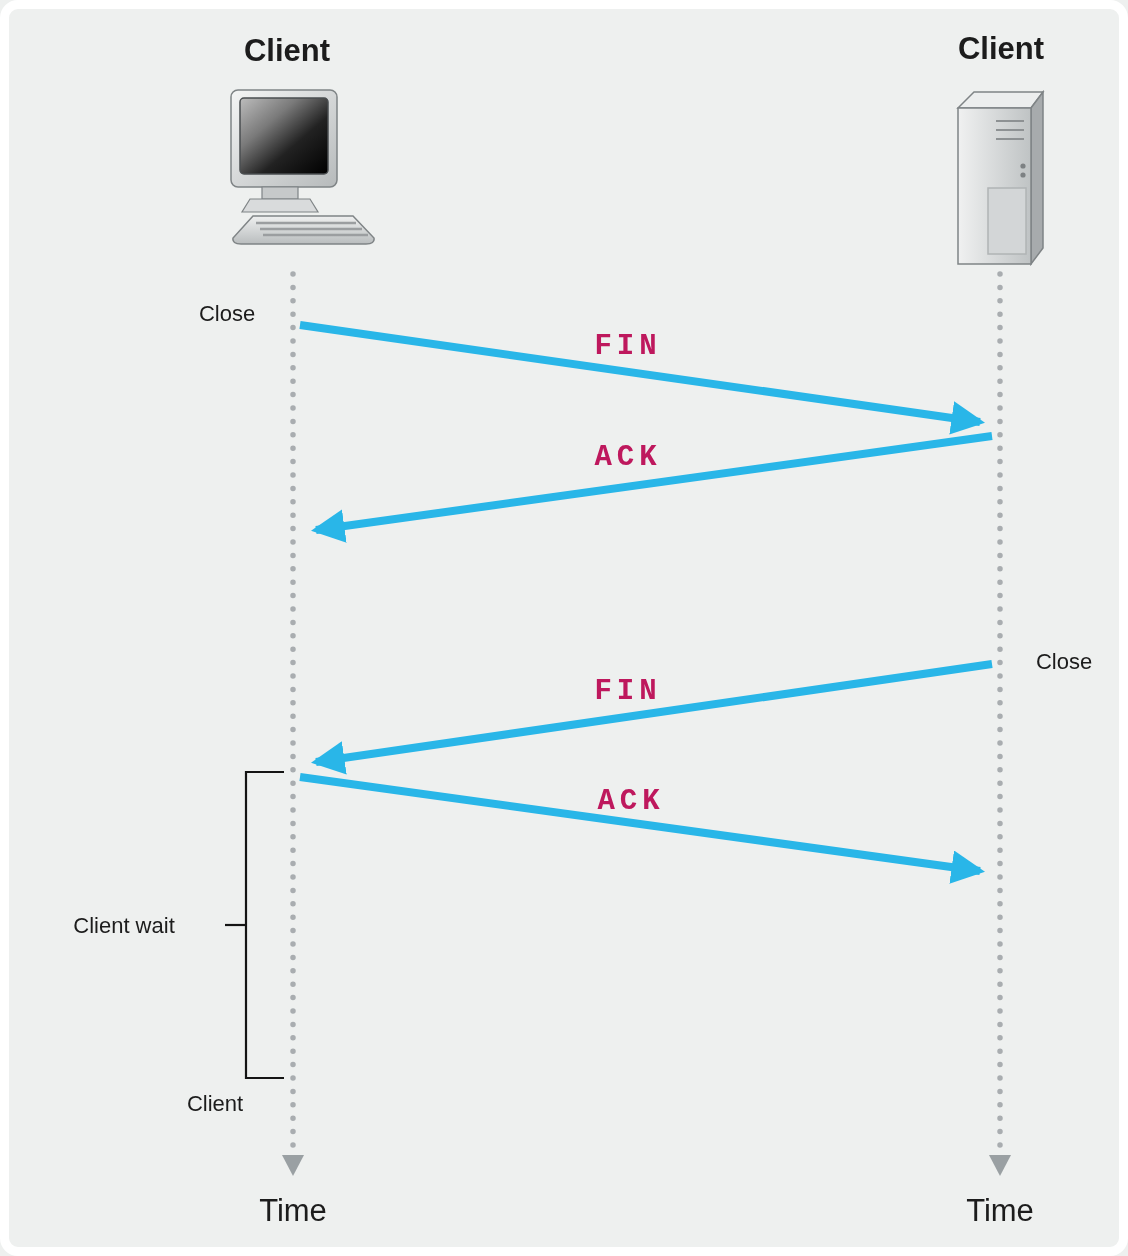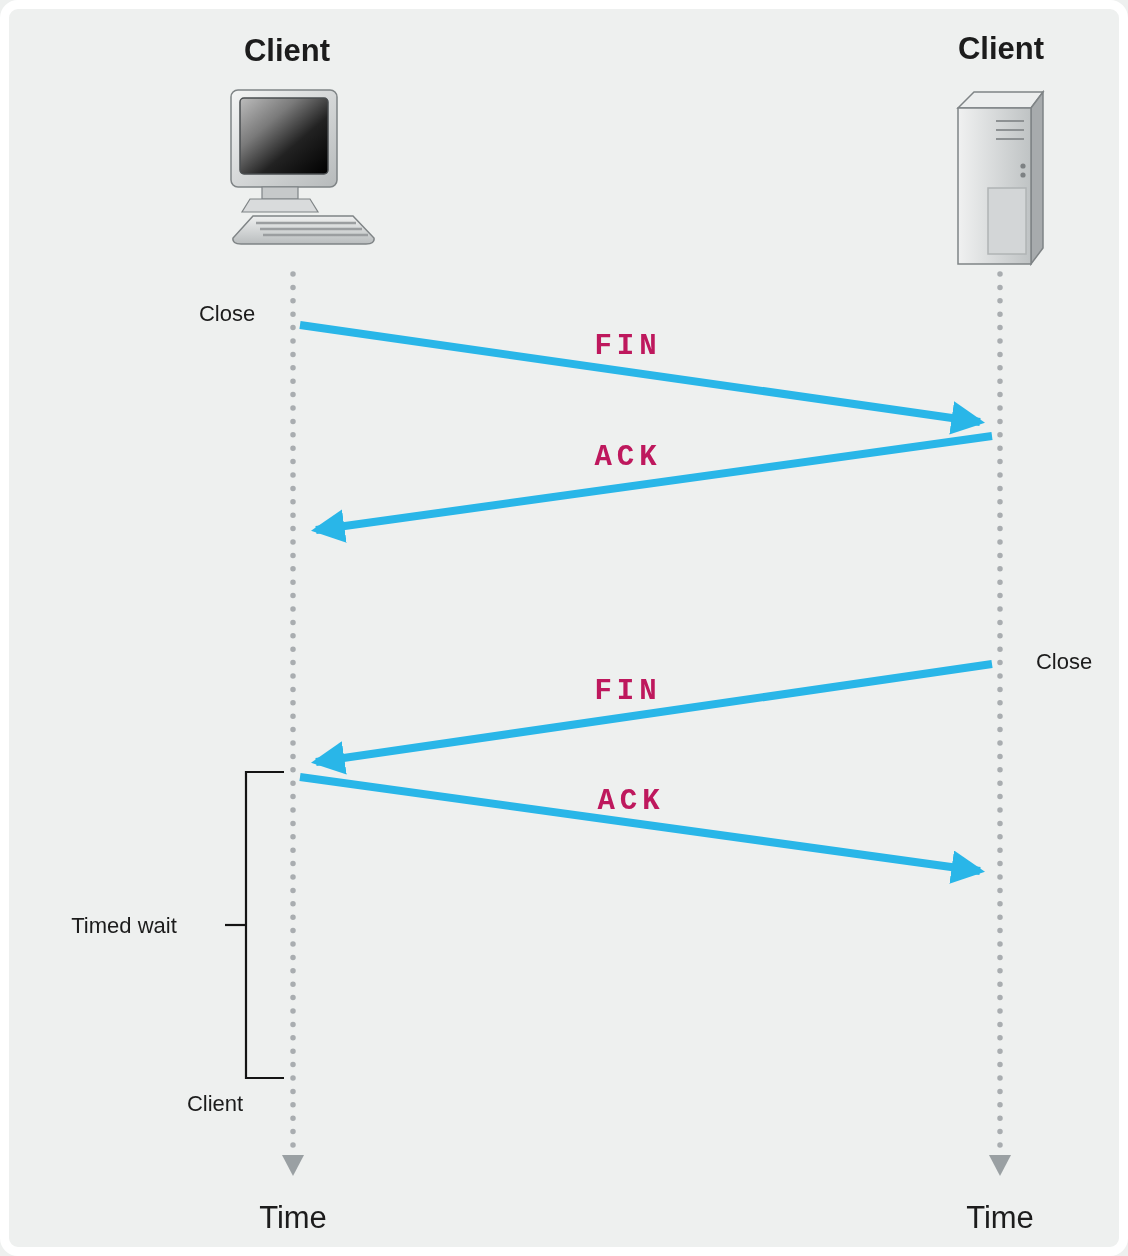--- a/index.html
+++ b/index.html
@@ -24,21 +24,21 @@
   }
   .label {
     position:absolute;
     transform:translate(-50%,-50%);
     white-space:nowrap;
     color:var(--text, #1c1c1c);
     z-index:3;
   }
   .title { font-size:31px; font-weight:bold; }
   .state { font-size:22px; font-weight:500; }
-  .time  { font-size:31px; font-weight:500;margin-top:7px; }
+  .time  { font-size:31px; font-weight:500; }
   .msg {
     font-family:"Liberation Mono", monospace;
     font-size:29px; font-weight:bold;
     letter-spacing:5px;
     color:#be185d;
   }
   .timeline {
     stroke:var(--timeline-dot, #a9adb0);
     stroke-width:5.5;
     stroke-linecap:round;
@@ -122,17 +122,17 @@
 <div class="label title" style="left:1001px; top:49px;">Client</div>
 
 <div class="label state" style="left:227px; top:314px;">Close</div>
 <div class="label state" style="left:1064px; top:662px;">Close</div>
 
 <div class="label msg" style="left:628px; top:346px;">FIN</div>
 <div class="label msg" style="left:628px; top:457px;">ACK</div>
 <div class="label msg" style="left:628px; top:691px;">FIN</div>
 <div class="label msg" style="left:631px; top:801px;">ACK</div>
 
-<div class="label state" style="left:124px; top:926px;">Timed wait</div>
+<div class="label state" style="left:124px; top:926px;">Client wait</div>
 <div class="label state" style="left:215px; top:1104px;">Client</div>
 
 <div class="label time" style="left:293px; top:1211px;">Time</div>
 <div class="label time" style="left:1000px; top:1211px;">Time</div>
 
 </body></html>

